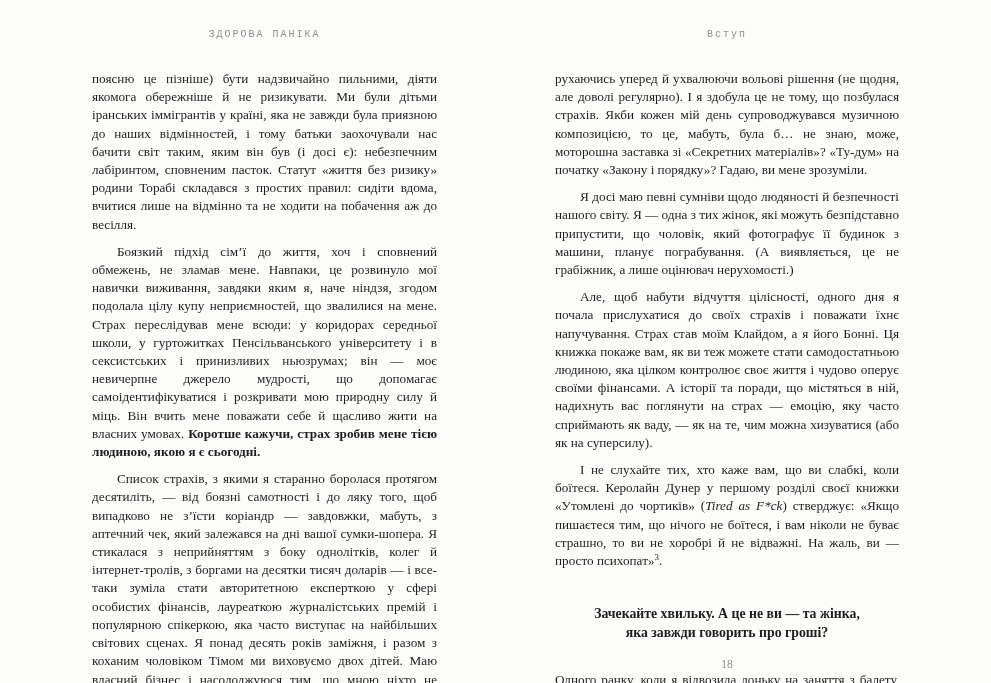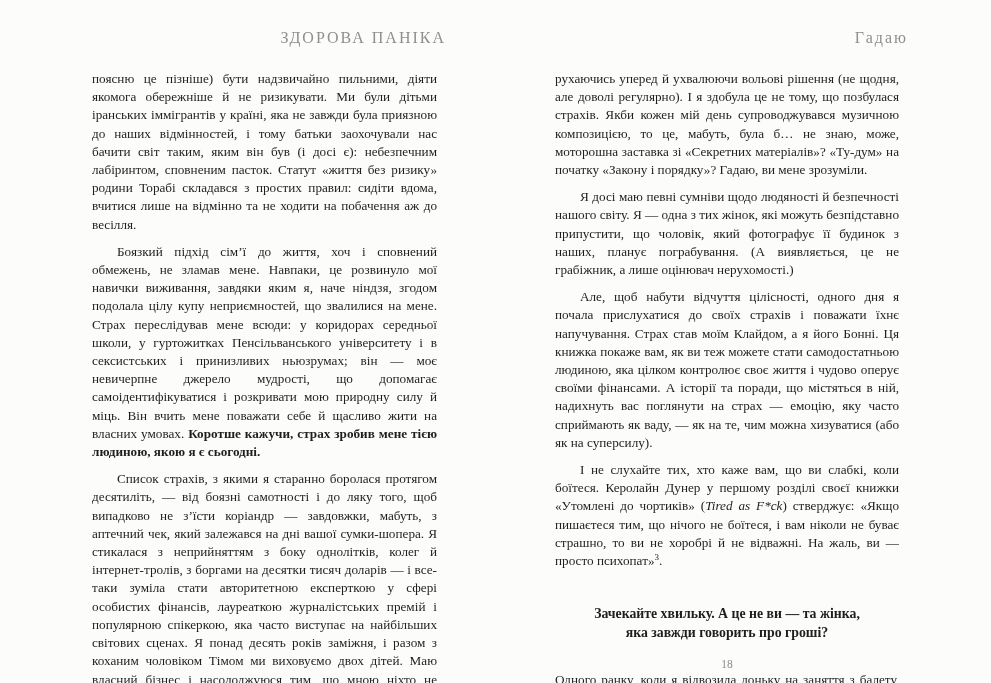--- a/index.html
+++ b/index.html
@@ -21,23 +21,23 @@
     height: 683px;
   }
   .page-left  { left: 83px;  width: 363px; }
   .page-right { left: 546px; width: 362px; }
 
   .running-head {
     position: absolute;
     top: 29px;
     left: 0;
     right: 0;
-    text-align: right;
-    font-family: Liberation Serif, serif;
-    font-size: 16px;
+    text-align: center;
+    font-family: Liberation Mono, monospace;
+    font-size: 10px;
     letter-spacing: 2px;
     color: #8f8f8f;
     white-space: nowrap;
   }
   .page-number {
     position: absolute;
     bottom: 13px;
     left: 0;
     right: 0;
     text-align: center;
@@ -75,24 +75,24 @@
   <div class="page page-left">
     <div class="running-head">ЗДОРОВА ПАНІКА</div>
     <div class="text-block" id="left-blocks">
         <p class="para"><span>поясню це пізніше) бути надзвичайно пильними, діяти якомога обережніше й не ризикувати. Ми були дітьми іранських іммігрантів у країні, яка не завжди була приязною до наших відмінностей, і тому батьки заохочували нас бачити світ таким, яким він був (і досі є): небезпечним лабіринтом, сповненим пасток. Статут «життя без ризику» родини Торабі складався з простих правил: сидіти вдома, вчитися лише на відмінно та не ходити на побачення аж до весілля.</span></p>
         <p class="para indent"><span>Боязкий підхід сім’ї до життя, хоч і сповнений обмежень, не зламав мене. Навпаки, це розвинуло мої навички виживання, завдяки яким я, наче ніндзя, згодом подолала цілу купу неприємностей, що звалилися на мене. Страх переслідував мене всюди: у коридорах середньої школи, у гуртожитках Пенсільванського університету і в сексистських і принизливих ньюзрумах; він — моє невичерпне джерело мудрості, що допомагає самоідентифікуватися і розкривати мою природну силу й міць. Він вчить мене поважати себе й щасливо жити на власних умовах. </span><span class="bold">Коротше кажучи, страх зробив мене тією людиною, якою я є сьогодні.</span></p>
         <p class="para indent"><span>Список страхів, з якими я старанно боролася протягом десятиліть, — від боязні самотності і до ляку того, щоб випадково не з’їсти коріандр — завдовжки, мабуть, з аптечний чек, який залежався на дні вашої сумки-шопера. Я стикалася з неприйняттям з боку однолітків, колег й інтернет-тролів, з боргами на десятки тисяч доларів — і все-таки зуміла стати авторитетною експерткою у сфері особистих фінансів, лауреаткою журналістських премій і популярною спікеркою, яка часто виступає на найбільших світових сценах. Я понад десять років заміжня, і разом з коханим чоловіком Тімом ми виховуємо двох дітей. Маю власний бізнес і насолоджуюся тим, що мною ніхто не командує (тому іноді можу собі подрімати після обіду). Я веду насичене й цілеспрямоване життя дорослої жінки, стабільно</span></p>
       </div>
   </div>
 
   <div class="page page-right">
-    <div class="running-head">Гадаю</div>
+    <div class="running-head">Вступ</div>
     <div class="text-block" id="right-blocks">
         <p class="para"><span>рухаючись уперед й ухвалюючи вольові рішення (не щодня, але доволі регулярно). І я здобула це не тому, що позбулася страхів. Якби кожен мій день супроводжувався музичною композицією, то це, мабуть, була б… не знаю, може, моторошна заставка зі «Секретних матеріалів»? «Ту-дум» на початку «Закону і порядку»? Гадаю, ви мене зрозуміли.</span></p>
-        <p class="para indent"><span>Я досі маю певні сумніви щодо людяності й безпечності нашого світу. Я — одна з тих жінок, які можуть безпідставно припустити, що чоловік, який фотографує її будинок з наших, планує пограбування. (А виявляється, це не грабіжник, а лише оцінювач нерухомості.)</span></p>
+        <p class="para indent"><span>Я досі маю певні сумніви щодо людяності й безпечності нашого світу. Я — одна з тих жінок, які можуть безпідставно припустити, що чоловік, який фотографує її будинок з машини, планує пограбування. (А виявляється, це не грабіжник, а лише оцінювач нерухомості.)</span></p>
         <p class="para indent"><span>Але, щоб набути відчуття цілісності, одного дня я почала прислухатися до своїх страхів і поважати їхнє напучування. Страх став моїм Клайдом, а я його Бонні. Ця книжка покаже вам, як ви теж можете стати самодостатньою людиною, яка цілком контролює своє життя і чудово оперує своїми фінансами. А історії та поради, що містяться в ній, надихнуть вас поглянути на страх — емоцію, яку часто сприймають як ваду, — як на те, чим можна хизуватися (або як на суперсилу).</span></p>
         <p class="para indent"><span>І не слухайте тих, хто каже вам, що ви слабкі, коли боїтеся. Керолайн Дунер у першому розділі своєї книжки «Утомлені до чортиків» (</span><span class="italic">Tired as F*ck</span><span>) стверджує: «Якщо пишаєтеся тим, що нічого не боїтеся, і вам ніколи не буває страшно, то ви не хоробрі й не відважні. На жаль, ви — просто психопат»</span><sup>3</sup><span>.</span></p>
         <div class="section-heading">Зачекайте хвильку. А це не ви — та жінка,<br>яка завжди говорить про гроші?</div>
         <p class="para"><span>Одного ранку, коли я відвозила доньку на заняття з балету, мене побачила світ мама й спитала: «А це не ви — та жінка, яка завжди говорить про гроші? Я стежу за вами в інстаграмі!».</span></p>
       </div>
     <div class="page-number">18</div>
   </div>
 
 </div>
 

